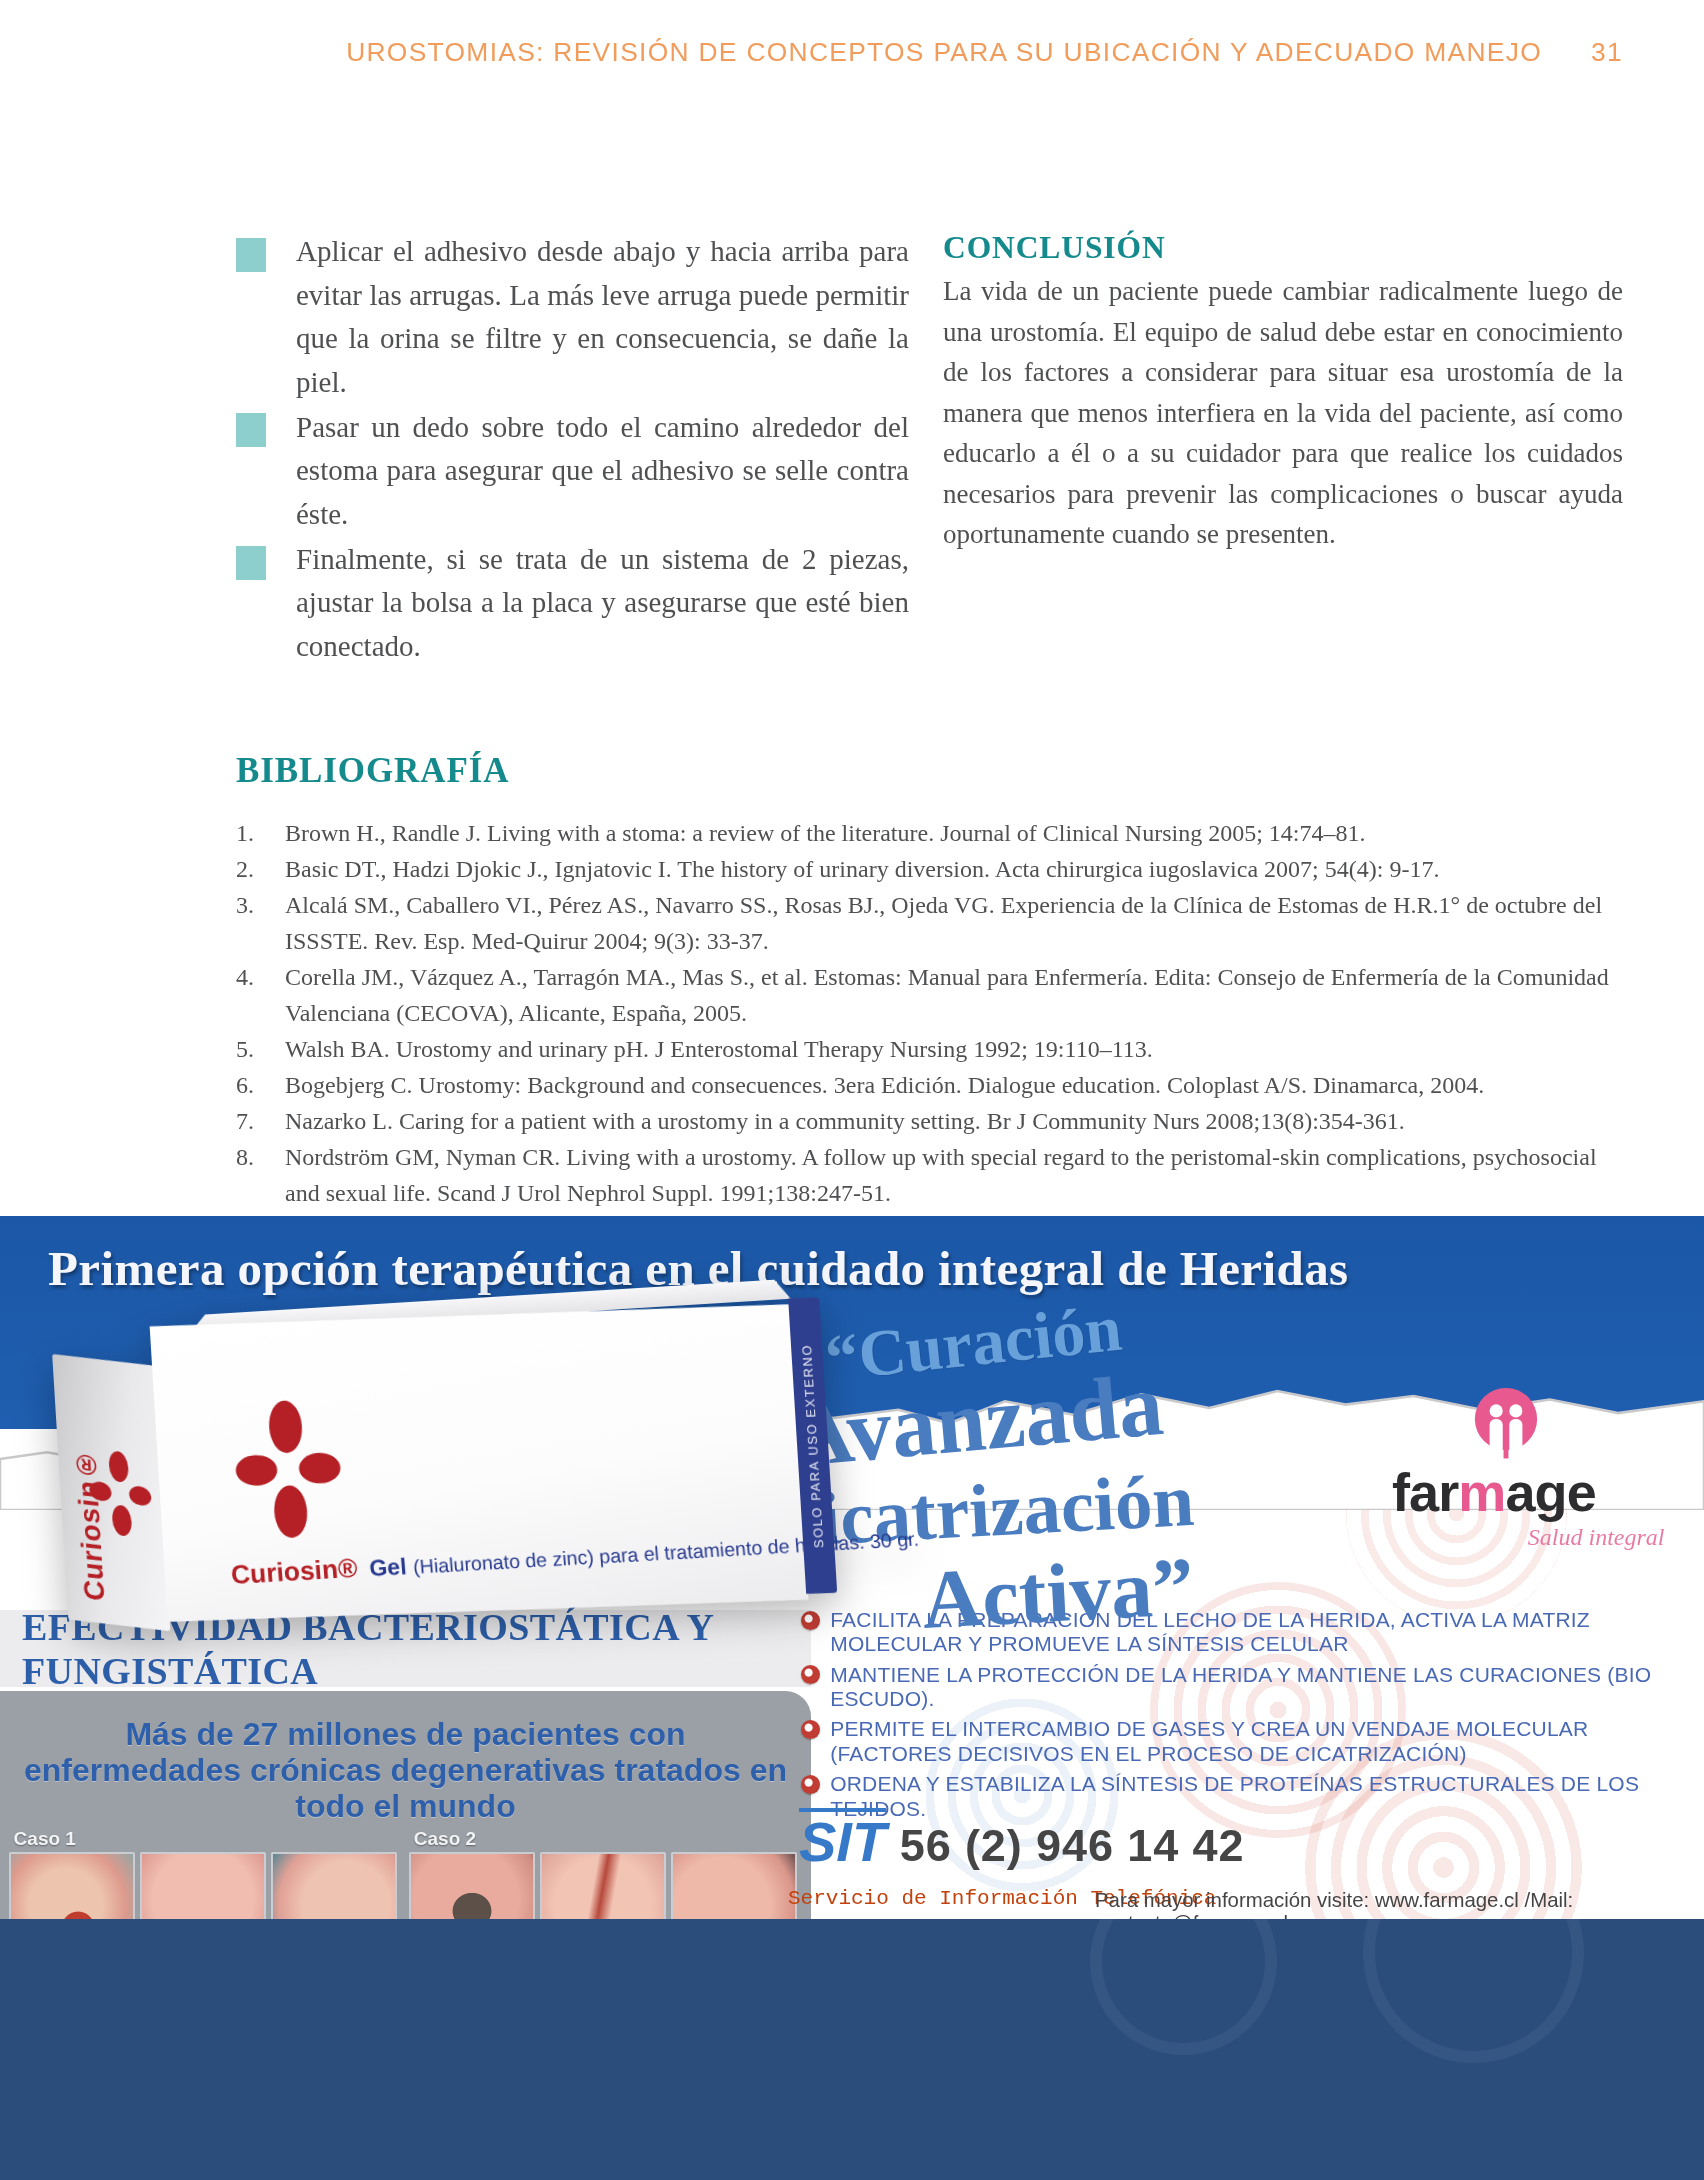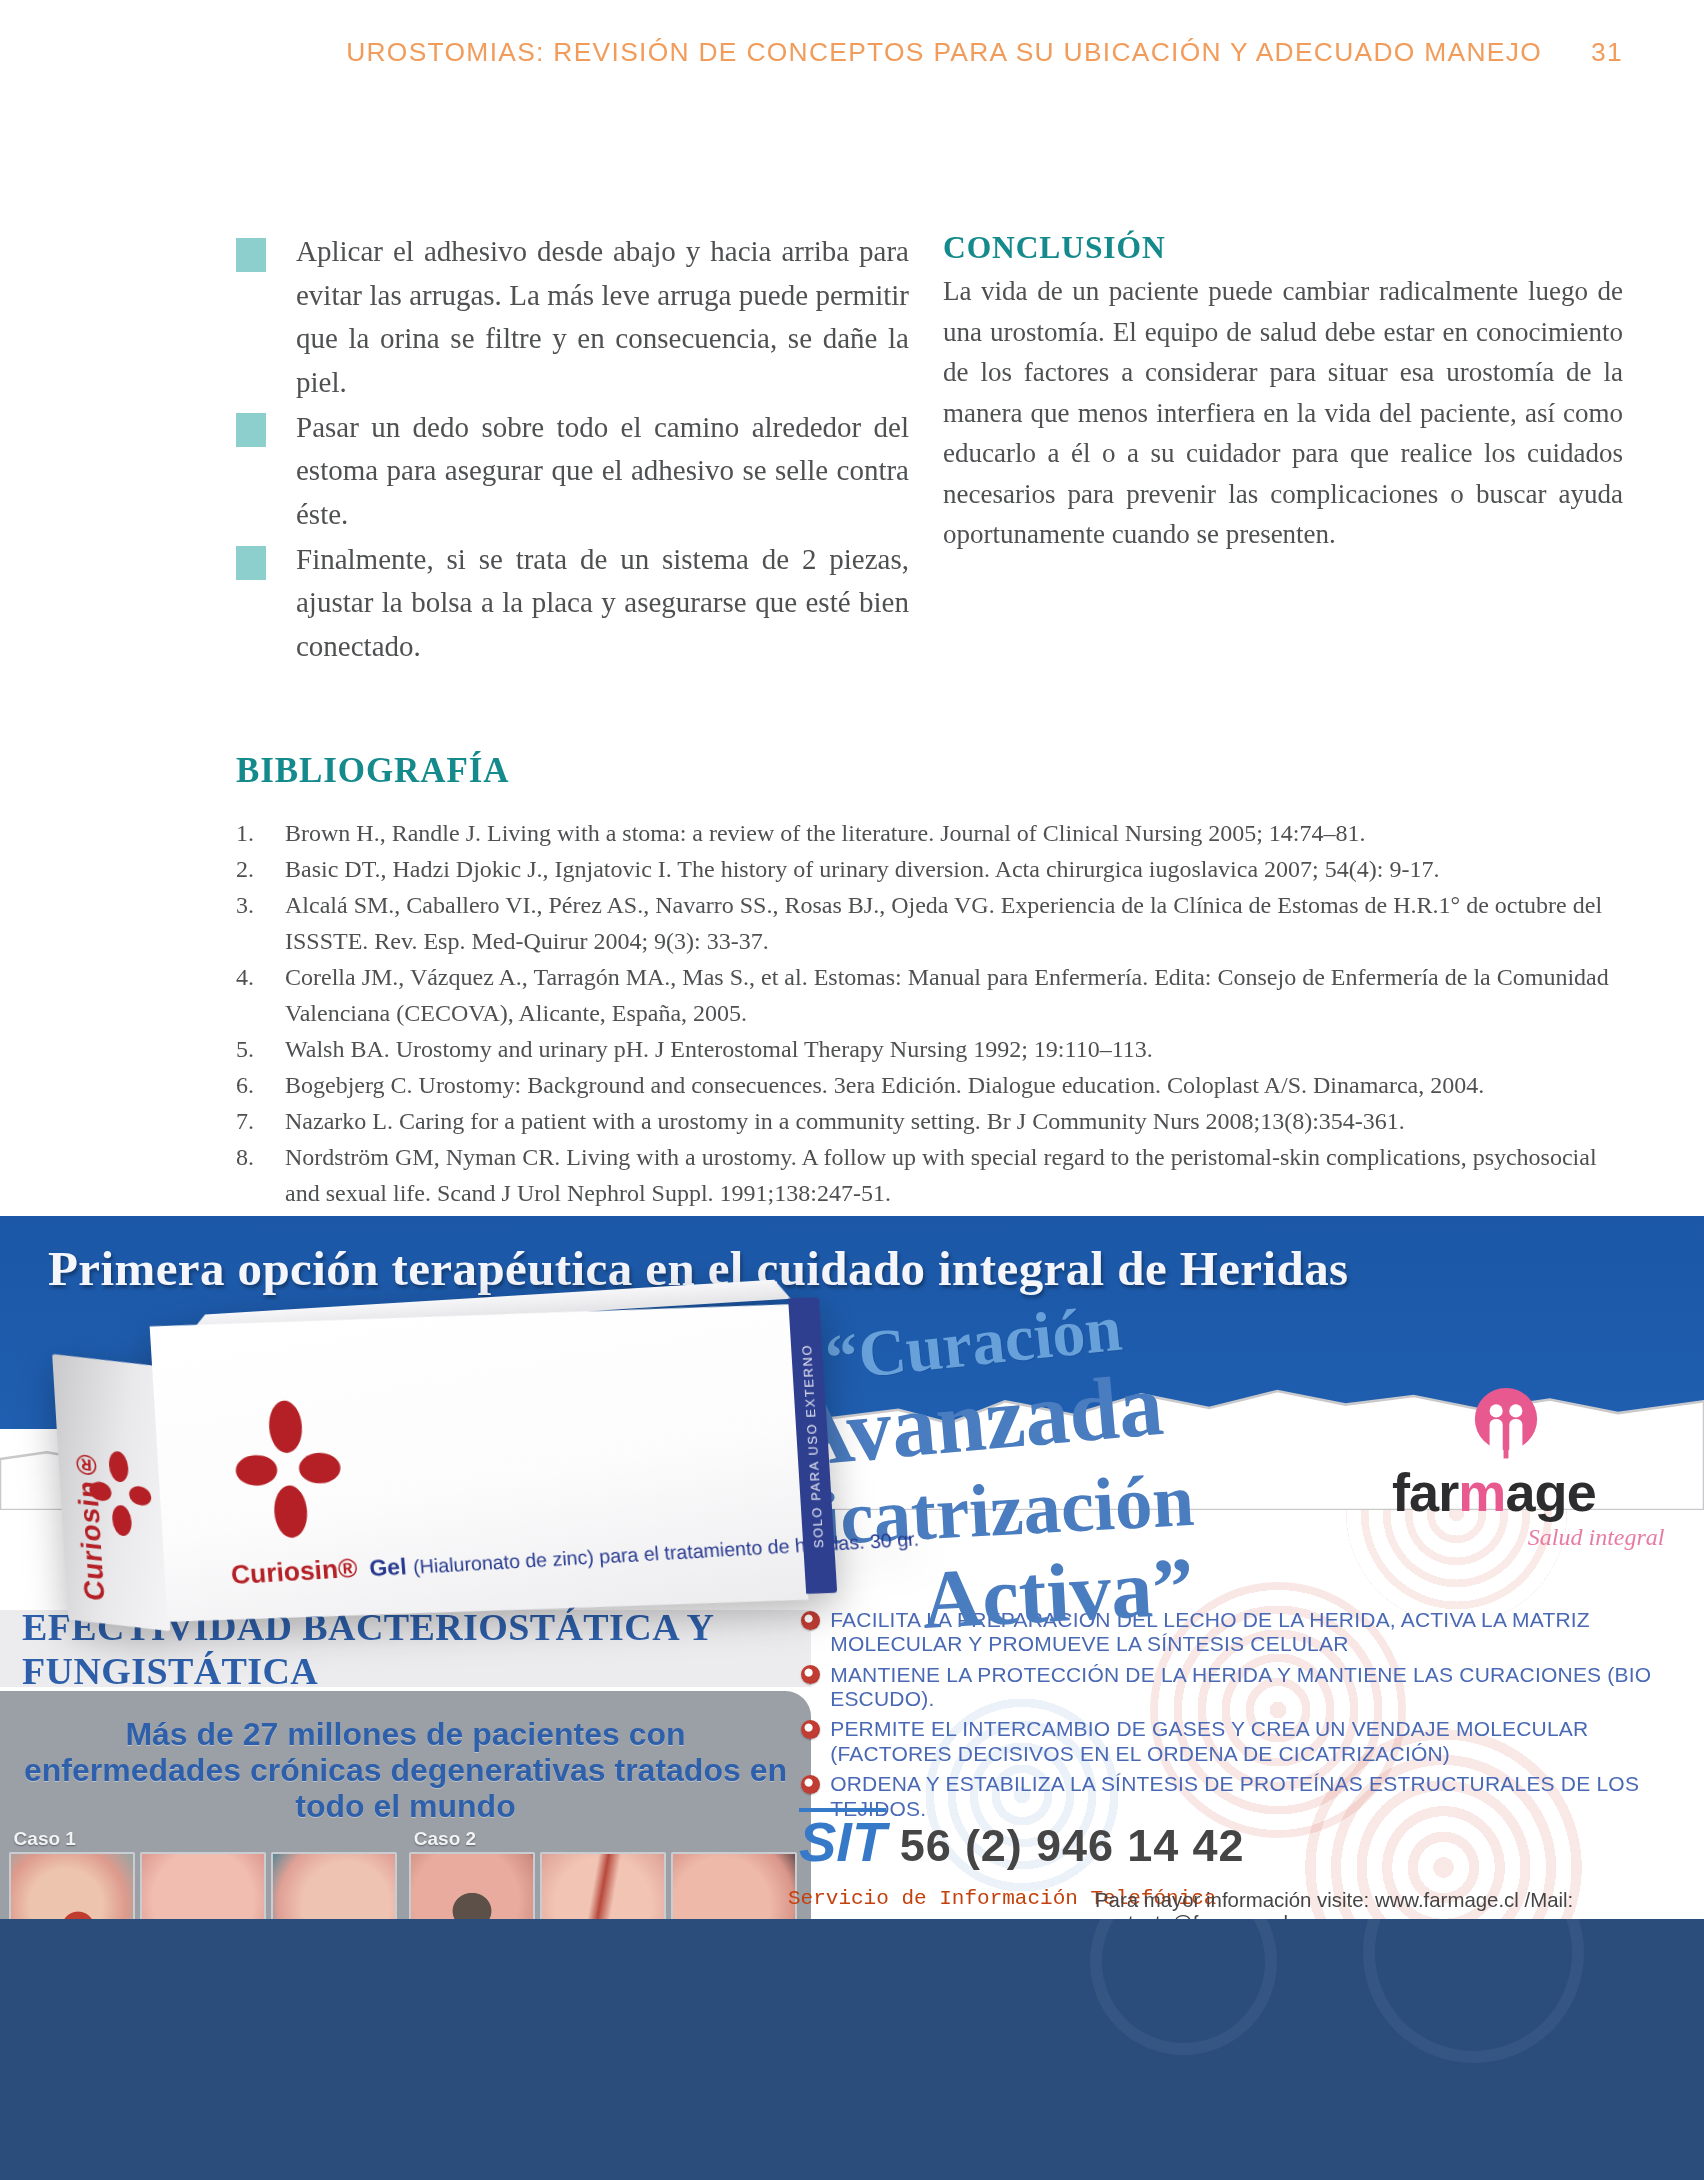--- a/index.html
+++ b/index.html
@@ -288,21 +288,21 @@
       <li>
           <span class="dot-icon"></span>
           <span>FACILITA LA PREPARACIÓN DEL LECHO DE LA HERIDA, ACTIVA LA MATRIZ MOLECULAR Y PROMUEVE LA SÍNTESIS CELULAR</span>
         </li>
       <li>
           <span class="dot-icon"></span>
           <span>MANTIENE LA PROTECCIÓN DE LA HERIDA Y MANTIENE LAS CURACIONES (BIO ESCUDO).</span>
         </li>
       <li>
           <span class="dot-icon"></span>
-          <span>PERMITE EL INTERCAMBIO DE GASES Y CREA UN VENDAJE MOLECULAR (FACTORES DECISIVOS EN EL ORDENA DE CICATRIZACIÓN)</span>
+          <span>PERMITE EL INTERCAMBIO DE GASES Y CREA UN VENDAJE MOLECULAR (FACTORES DECISIVOS EN EL PROCESO DE CICATRIZACIÓN)</span>
         </li>
       <li>
           <span class="dot-icon"></span>
           <span>ORDENA Y ESTABILIZA LA SÍNTESIS DE PROTEÍNAS ESTRUCTURALES DE LOS TEJIDOS.</span>
         </li>
     </ul>
 
     <div class="sitrow">
       <span class="sit-logo">SIT</span>
       <span class="sit-phone">56 (2) 946 14 42</span>

